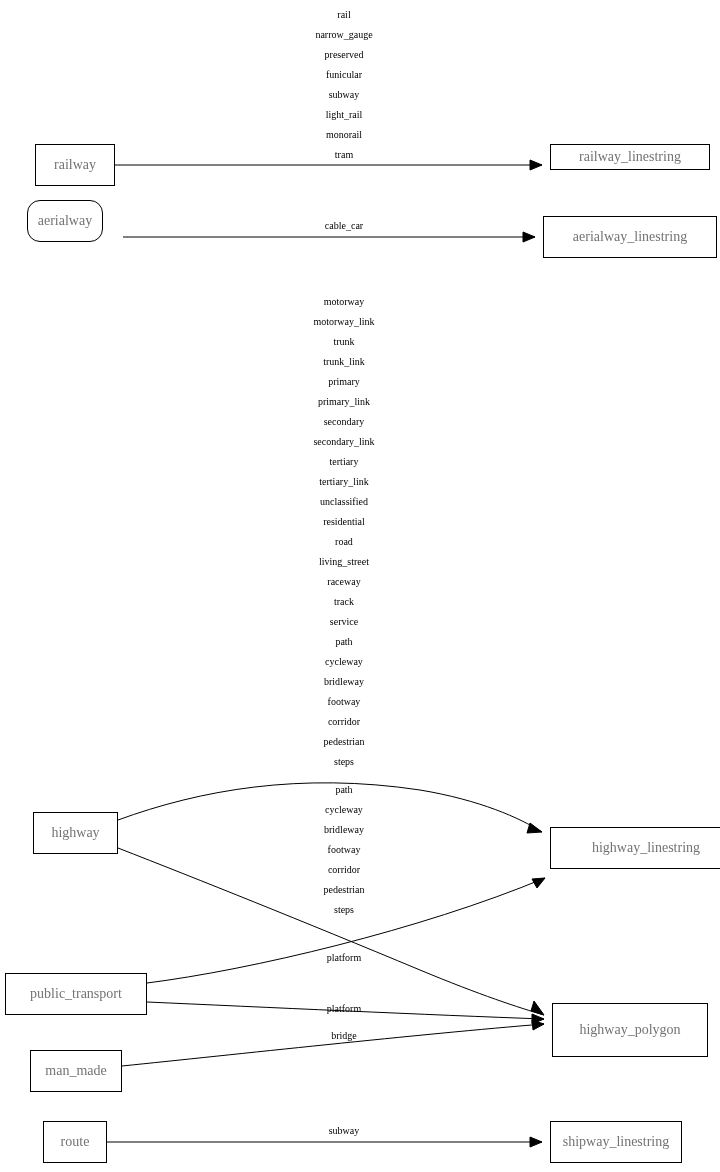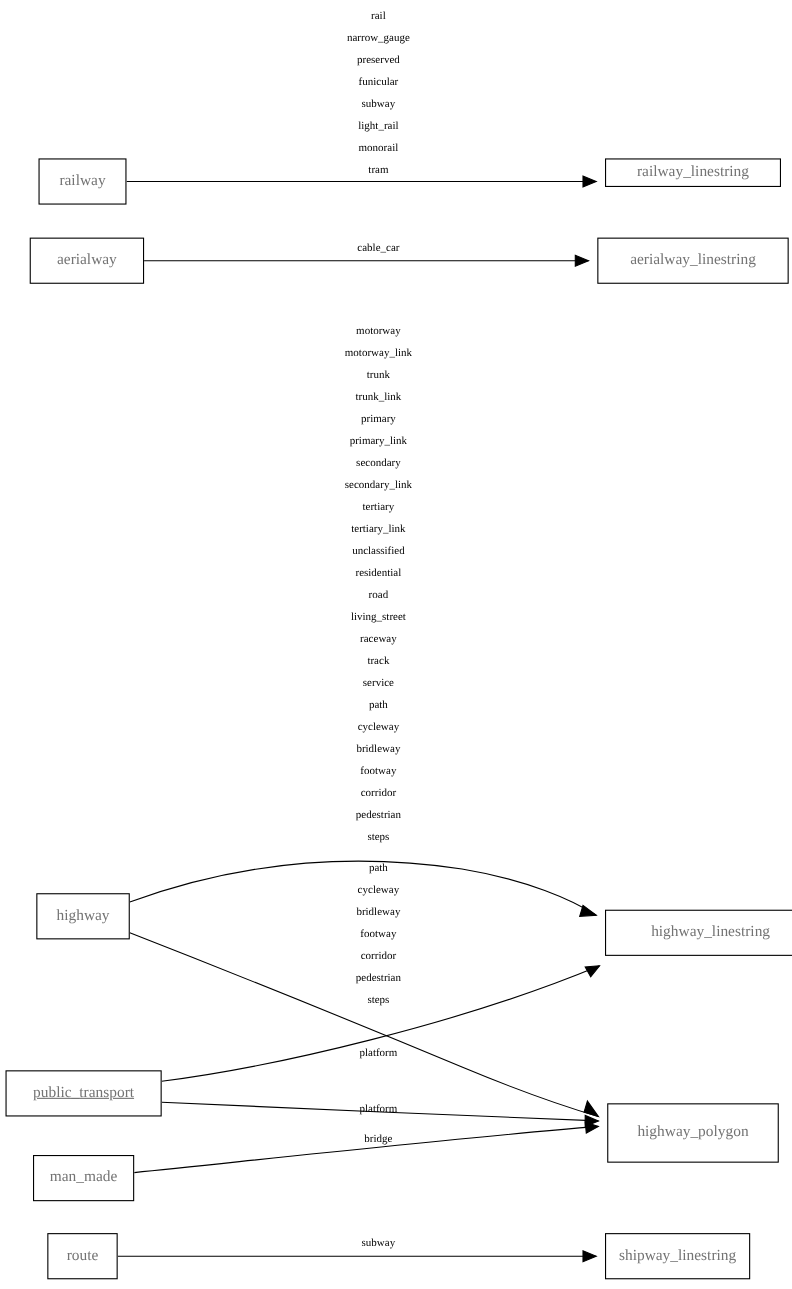--- a/index.html
+++ b/index.html
@@ -91,25 +91,25 @@
         <polygon points="544,1024 532,1020 533,1030"></polygon>
       </g>
       <g>
         <path d="M107,1142 L542,1142"></path>
         <polygon points="542,1142 530,1137 530,1147"></polygon>
       </g>
     </svg>
   <div id="node-layer">
       <div class="node" style="left: 35px; top: 144px; width: 80px; height: 42px;">railway</div>
       <div class="node" style="left: 550px; top: 144px; width: 160px; height: 26px;">railway_linestring</div>
-      <div class="node" style="left: 27px; top: 216px; width: 104px; height: 42px;">aerialway</div>
+      <div class="node" style="left: 27px; top: 200px; width: 76px; height: 42px; border-radius: 13px;">aerialway</div>
       <div class="node" style="left: 543px; top: 216px; width: 174px; height: 42px;">aerialway_linestring</div>
       <div class="node" style="left: 33px; top: 812px; width: 85px; height: 42px;">highway</div>
       <div class="node" style="left: 550px; top: 827px; width: 192px; height: 42px;">highway_linestring</div>
-      <div class="node" style="left: 5px; top: 973px; width: 142px; height: 42px; text-decoration: underline;">public_transport</div>
+      <div class="node" style="left: 5px; top: 973px; width: 142px; height: 42px;">public_transport</div>
       <div class="node" style="left: 552px; top: 1003px; width: 156px; height: 54px;">highway_polygon</div>
       <div class="node" style="left: 30px; top: 1050px; width: 92px; height: 42px;">man_made</div>
       <div class="node" style="left: 43px; top: 1121px; width: 64px; height: 42px;">route</div>
       <div class="node" style="left: 550px; top: 1121px; width: 132px; height: 42px;">shipway_linestring</div>
     </div>
   <div id="label-layer">
       <div class="edge-label" style="left: 344px; top: 5px;">rail
 narrow_gauge
 preserved
 funicular

